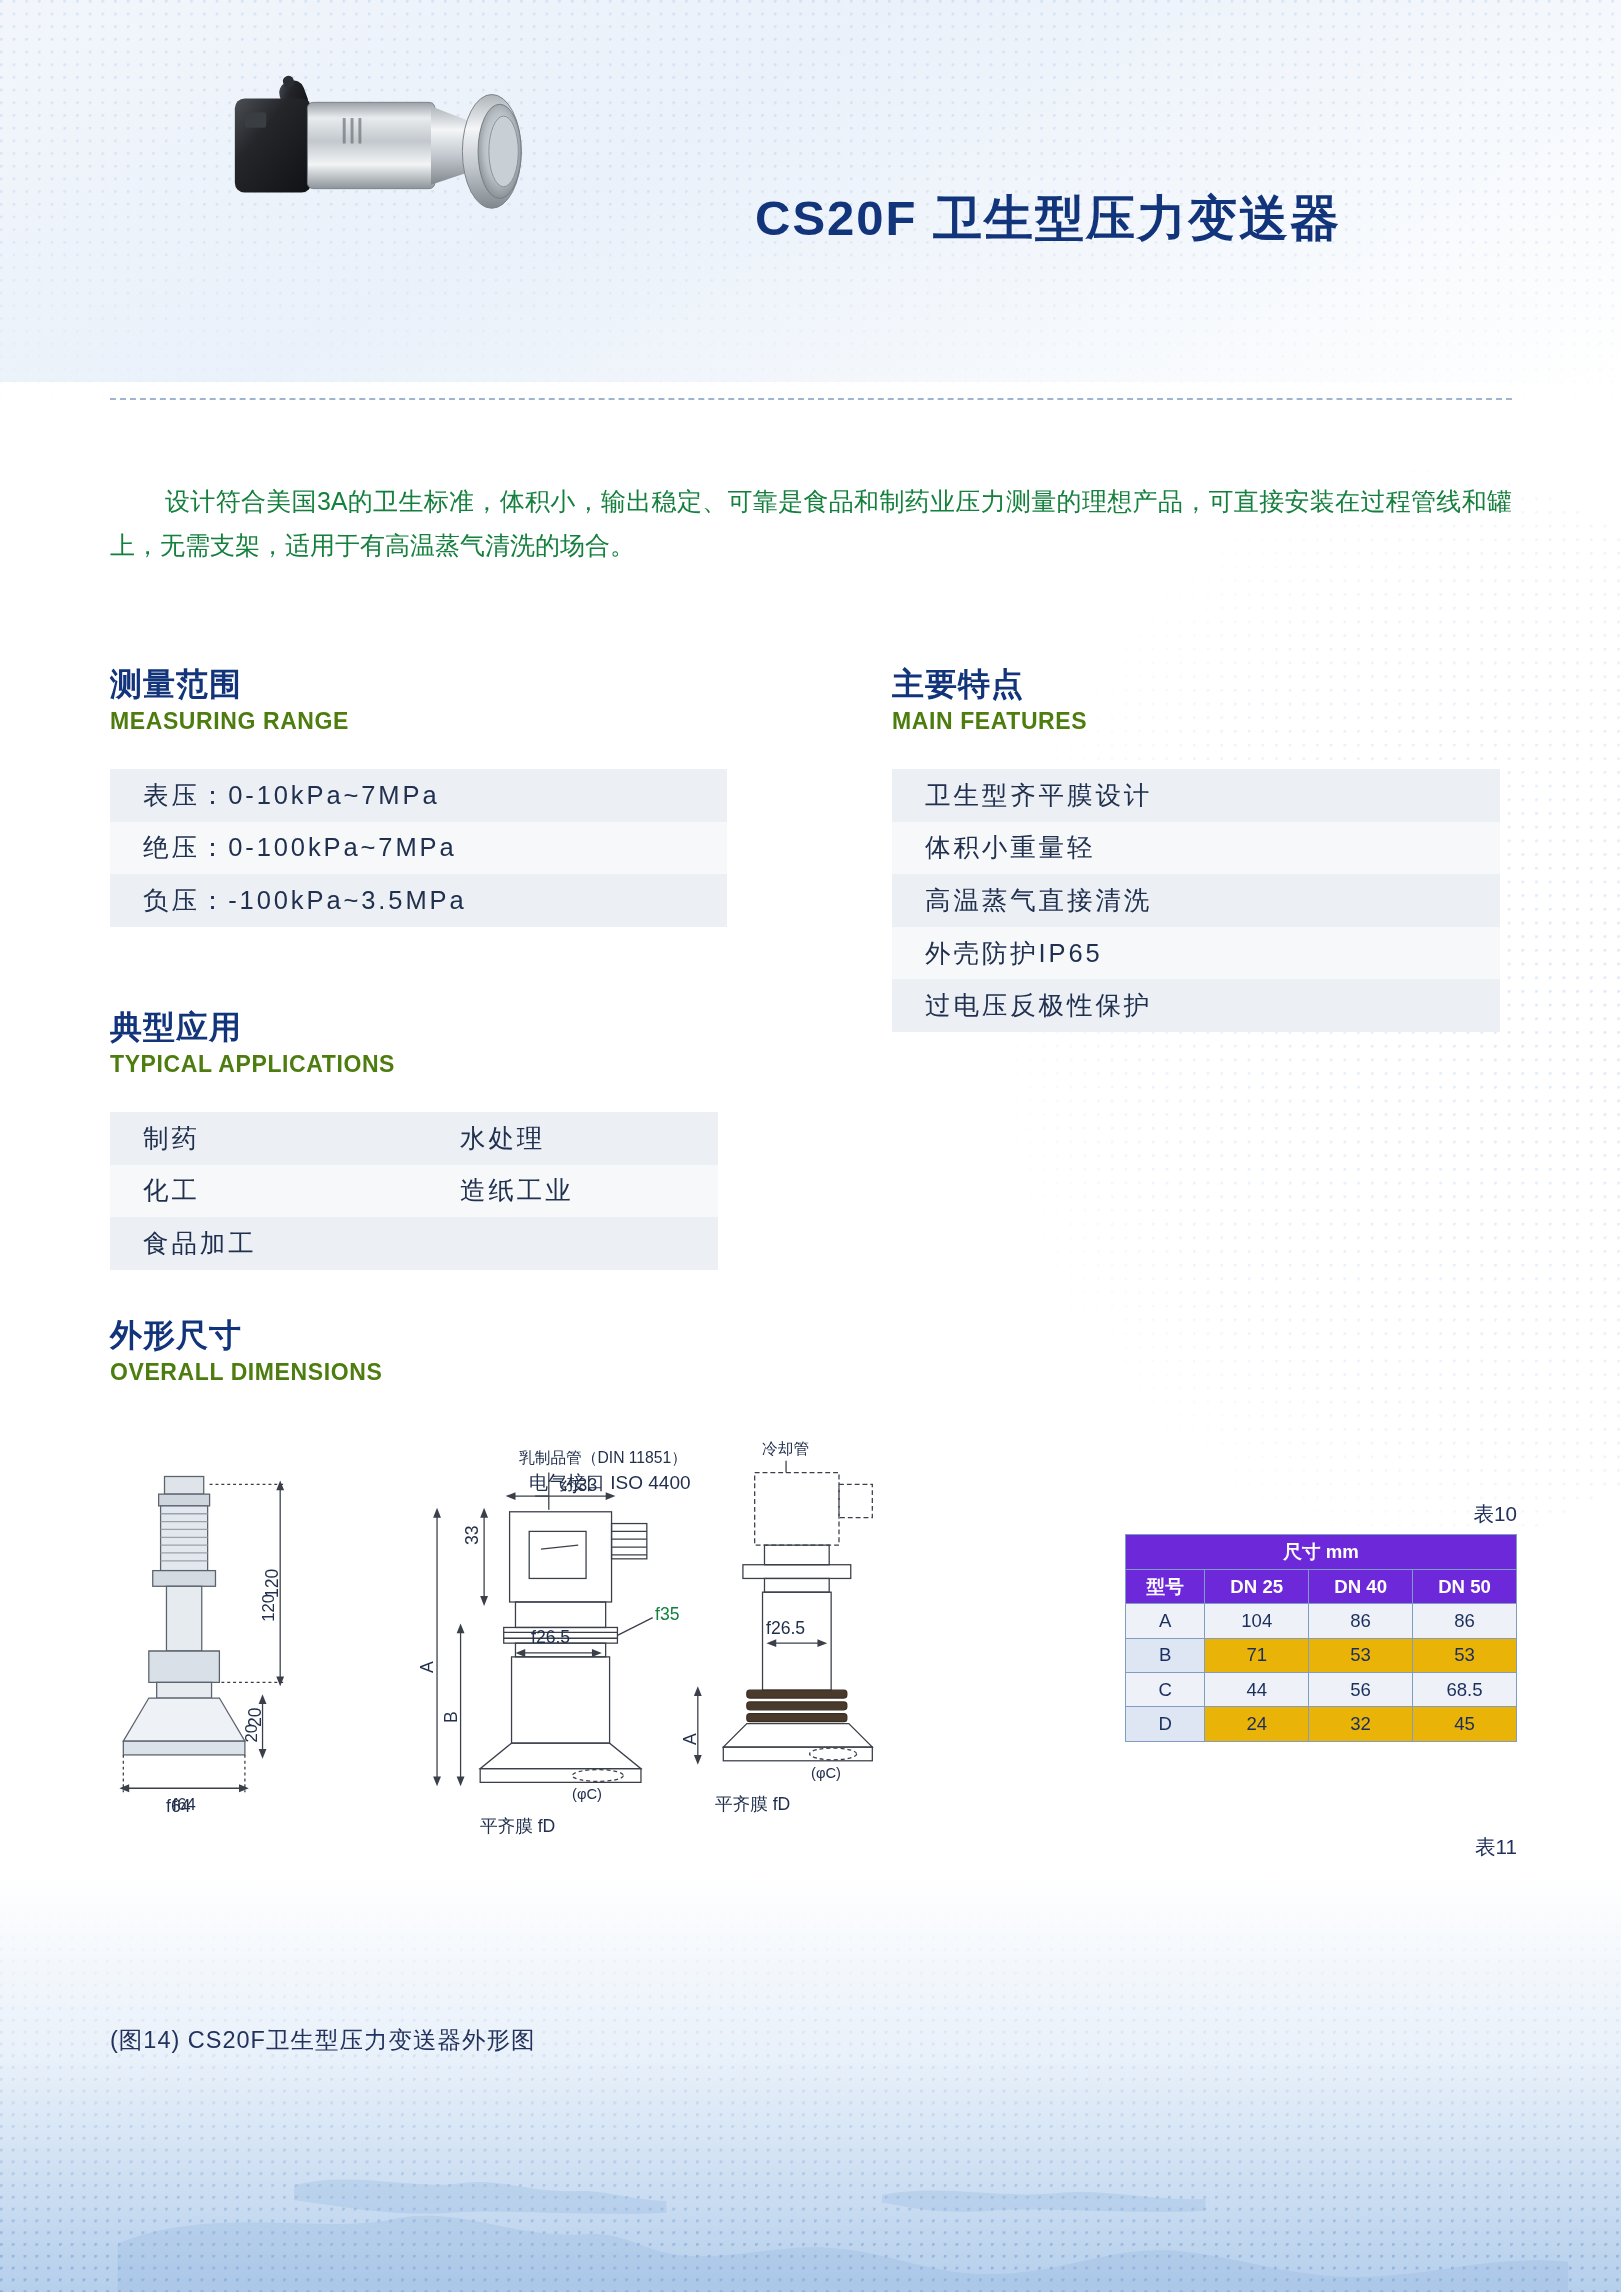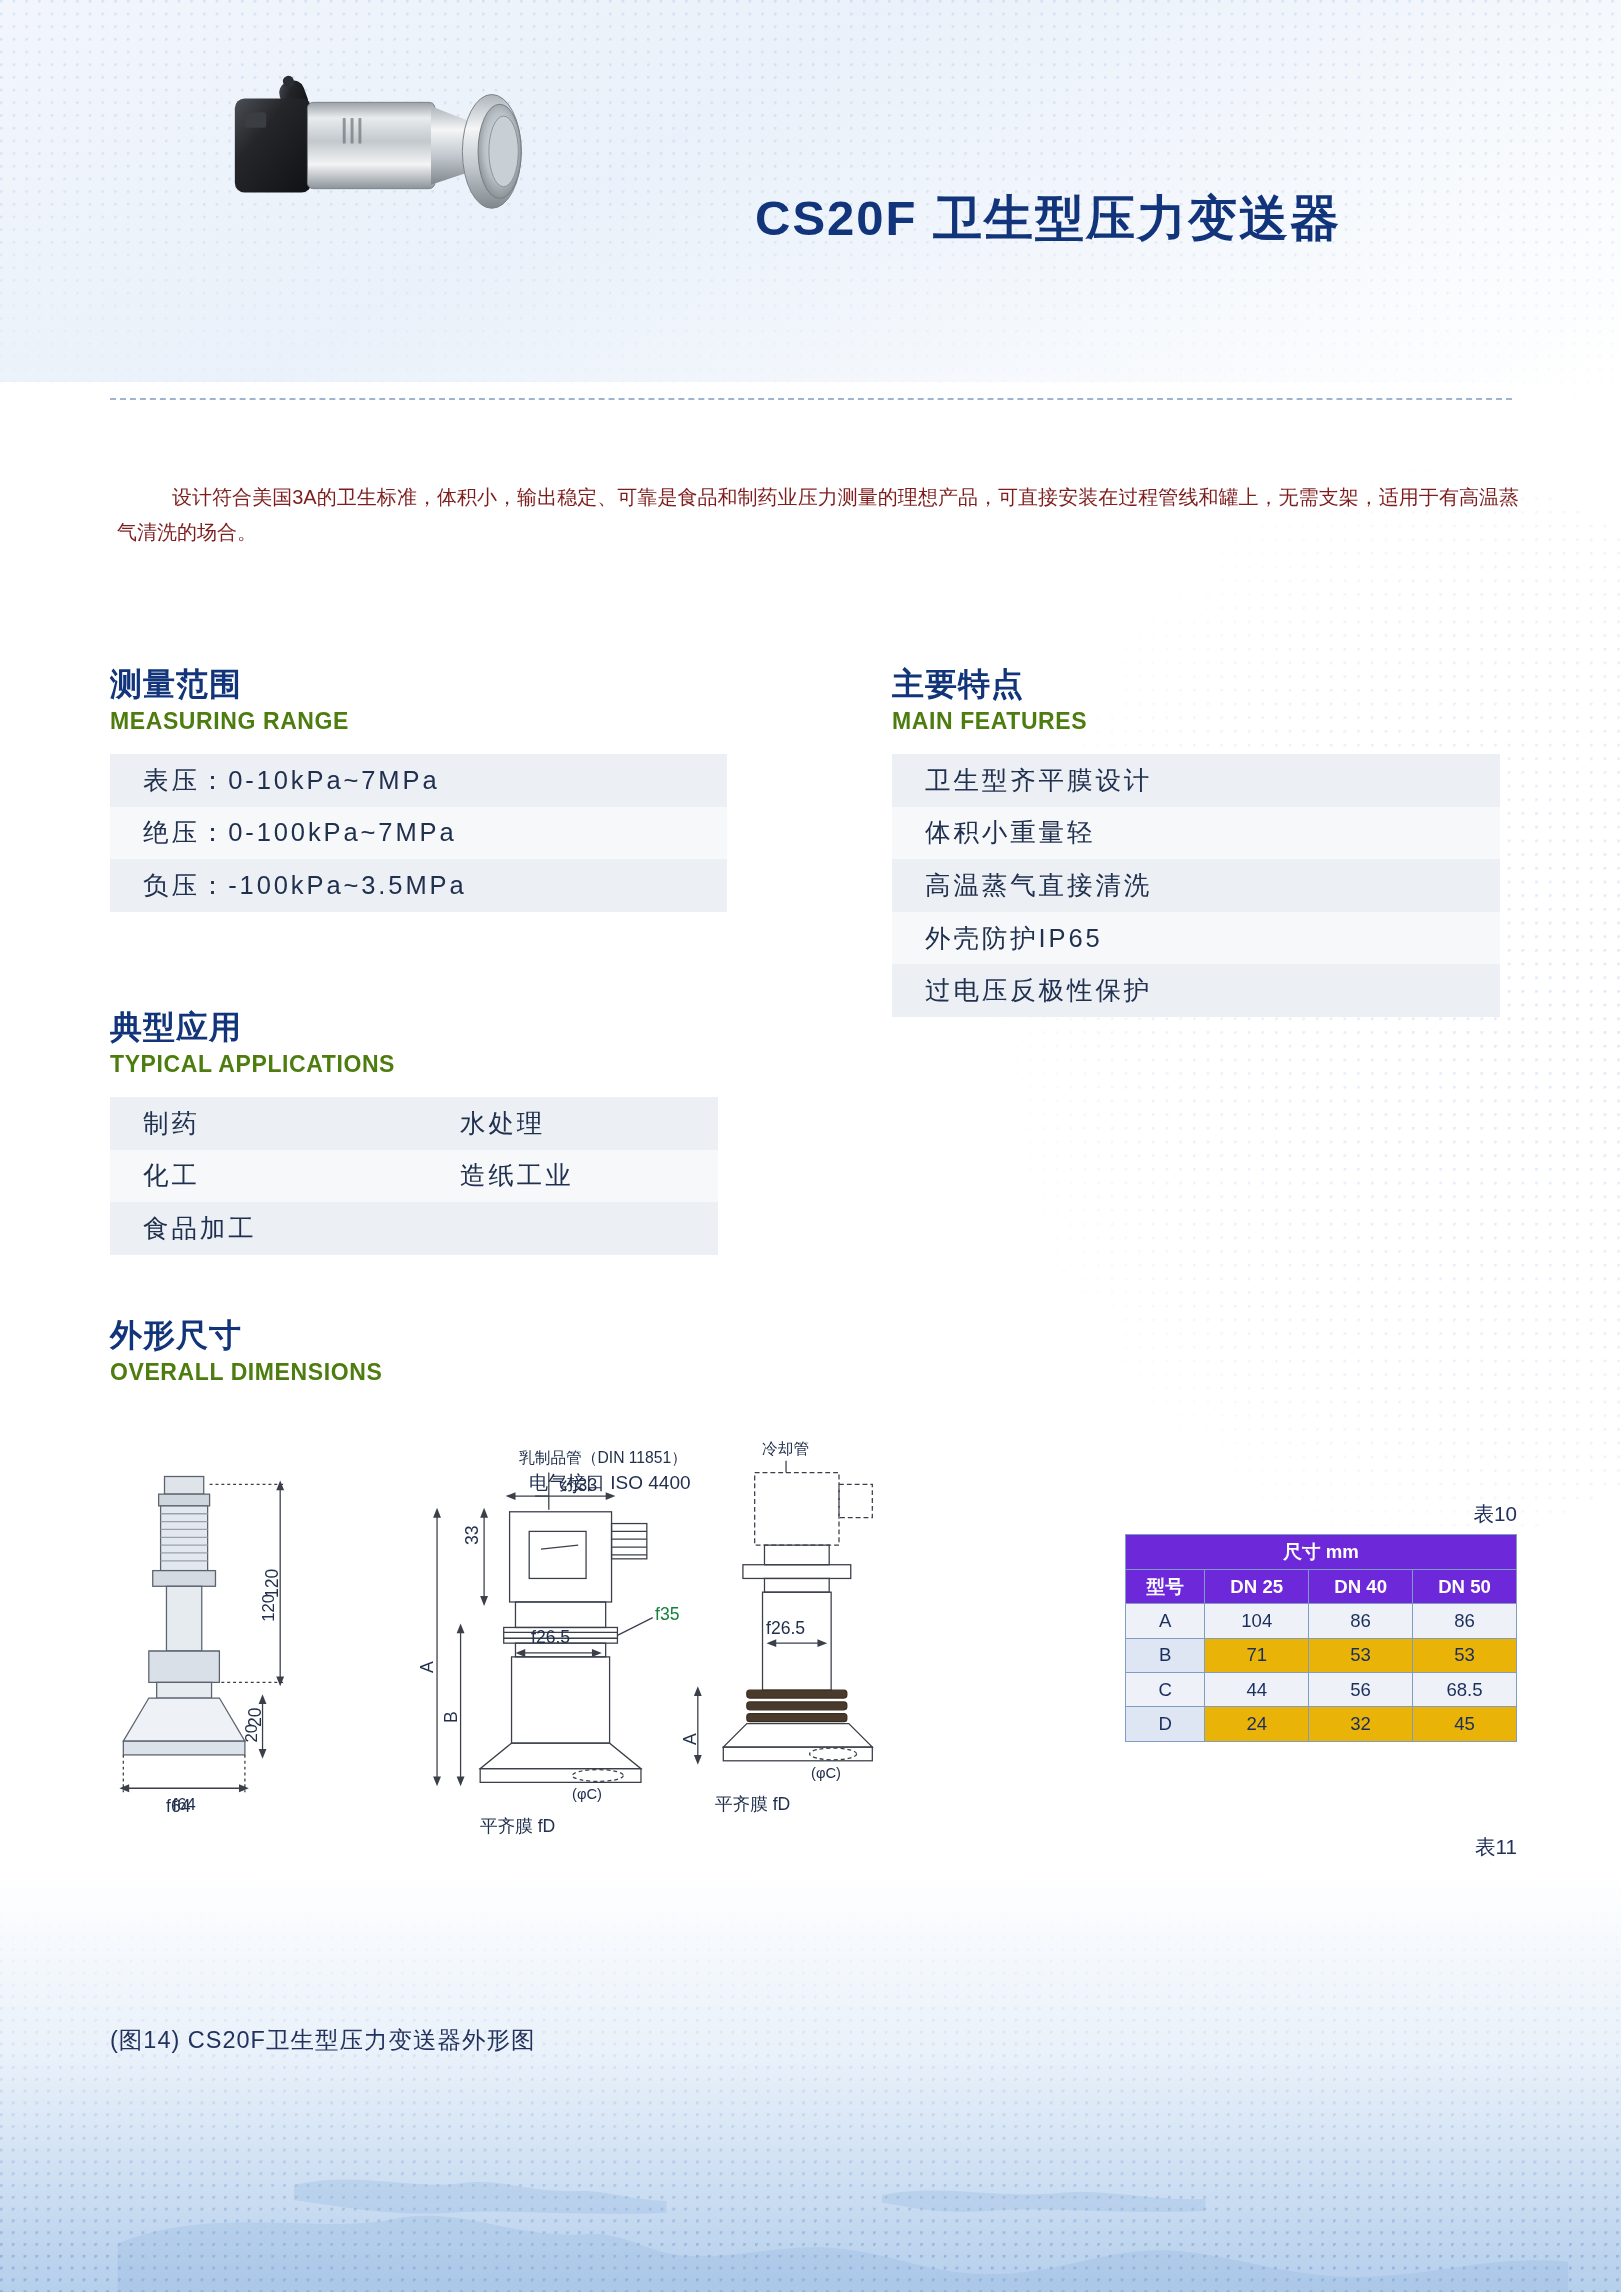--- a/index.html
+++ b/index.html
@@ -59,22 +59,22 @@
     color:#12347a;
     white-space:nowrap;
   }
   .hr-dashed {
     position:absolute; left:110px; top:398px; width:1402px;
     border-top:2px dashed #9fb4d2;
   }
 
   
   .intro {
-    position:absolute; left:117px; top:480px; width:1402px;
-    font-size:20px; line-height:1.75; color:#7f1d1d;
+    position:absolute; left:110px; top:480px; width:1402px;
+    font-size:25px; line-height:1.75; color:#15803d;
     text-indent:55px;
     text-align:justify;
   }
 
   
   .sec-h-cn {
     font-size:32px; font-weight:bold; color:#12347a; line-height:1.1;
     letter-spacing:1px;
   }
   .sec-h-en {
@@ -89,21 +89,21 @@
     padding:7.8px 0 7.8px 33px; height:37px;
   }
   .striped tr:nth-child(odd) { background:#eceff4; }
   .striped tr:nth-child(even) { background:#f7f8fa; }
 
   .block-measuring { position:absolute; left:110px; top:667px; width:617px; }
   .block-features  { position:absolute; left:892px; top:667px; width:608px; }
   .block-apps      { position:absolute; left:110px; top:1010px; width:608px; }
   .block-dims      { position:absolute; left:110px; top:1318px; width:627px; }
 
-  .tbl-wrap { margin-top:19px; }
+  .tbl-wrap { margin-top:34px; }
   .two-col td.c1 { width:284px; }
 
   
   .drawing { position:absolute; left:88px; top:1451px; width:1451px; height:549px; }
   .caption {
     position:absolute; left:110px; top:2024px;
     font-size:23.5px; color:#22325c; letter-spacing:1px;
   }
 
   

